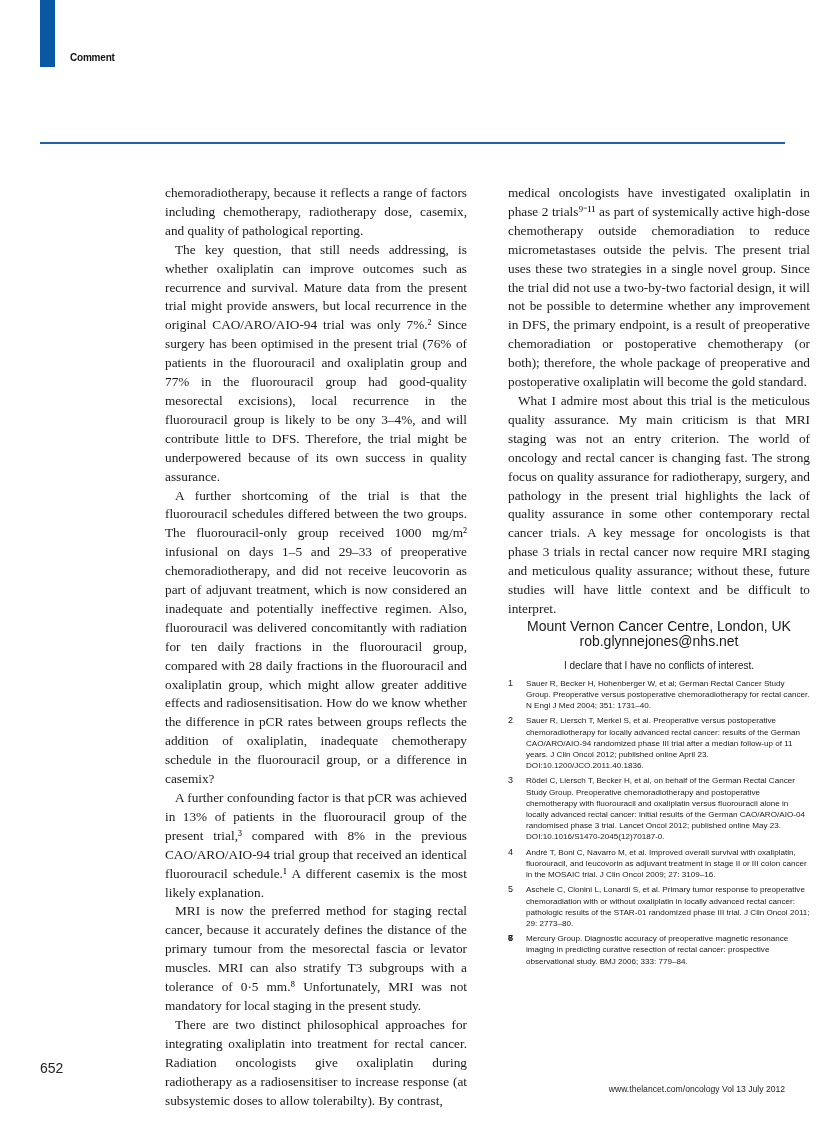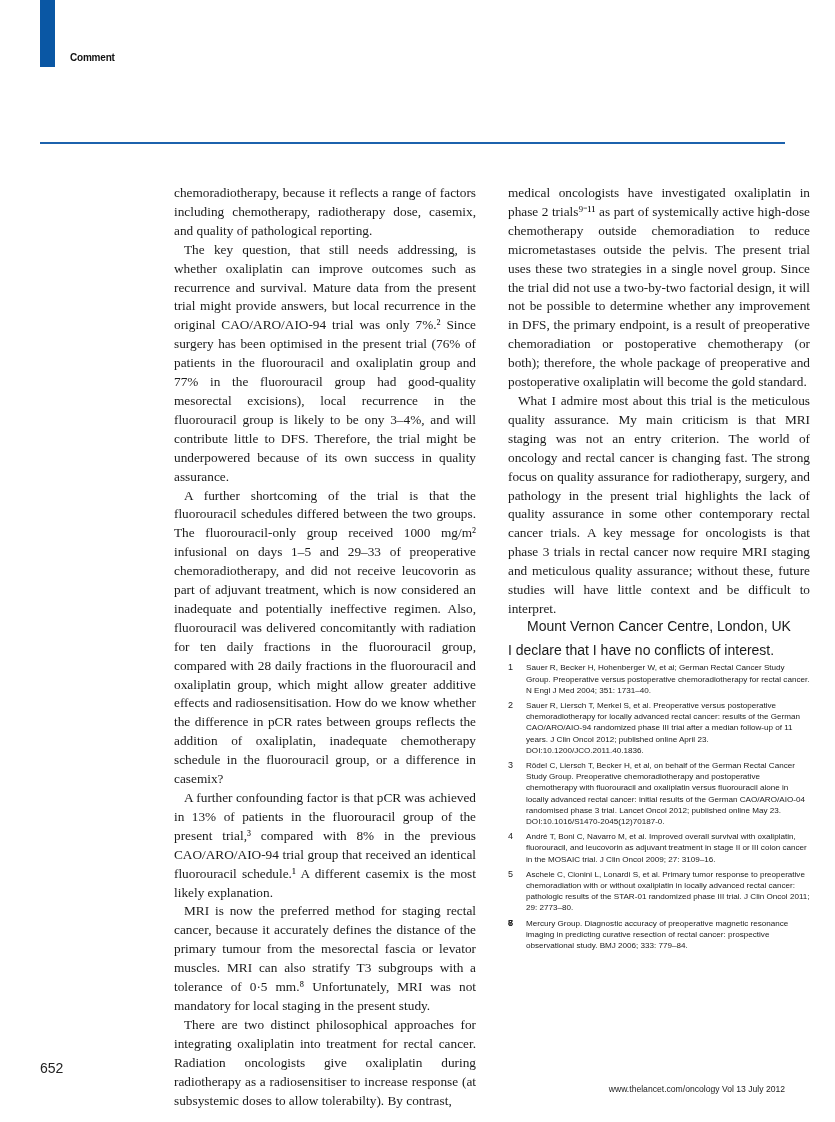--- a/index.html
+++ b/index.html
@@ -3,25 +3,25 @@
 <meta charset="utf-8">
 <style>
   html,body{margin:0;padding:0;background:#fff;}
   body{width:835px;height:1122px;position:relative;overflow:hidden;font-family:"Liberation Sans",sans-serif;color:#1a1a1a;}
   .bluebar{position:absolute;left:40px;top:0;width:15px;height:67px;background:#0a57a4;}
   .section{position:absolute;left:70px;top:52px;font-size:10px;font-weight:bold;color:#111;letter-spacing:-0.2px;}
   .rule{position:absolute;left:40px;top:142px;width:745px;height:2px;background:#1c62ad;}
   .col{position:absolute;top:184px;font-family:"Liberation Serif",serif;font-size:13.3px;line-height:18.9px;text-align:justify;color:#1a1a1a;}
   .col p{margin:0;text-indent:0;}
   .col p.ind{text-indent:10px;}
-  .left{left:165px;width:302px;margin-left:9px;}
+  .left{left:165px;width:302px;}
   .right{left:508px;width:302px;}
   .author{margin-top:21px !important;font-style:italic;font-family:"Liberation Sans",sans-serif;font-size:11.3px;line-height:16px;}
   .affil,.email{font-family:"Liberation Sans",sans-serif;font-size:14px;line-height:15.5px;text-align:center;}
-  .coi{font-family:"Liberation Sans",sans-serif;font-size:14px;line-height:12px;margin-top:10px !important;text-align:left;}
+  .coi{font-family:"Liberation Sans",sans-serif;font-size:10px;line-height:12px;margin-top:10px !important;text-align:center;}
   .refs{list-style:none;margin:6px 0 0 0;padding:0;font-family:"Liberation Sans",sans-serif;font-size:8.1px;line-height:11.2px;text-align:left;}
   .refs li{position:relative;padding-left:18px;margin-bottom:4px;}
   .refs .num{position:absolute;left:0;top:0;font-size:9px;}
   .footer-left{position:absolute;left:40px;top:1060px;font-size:14px;color:#222;}
   .footer-right{position:absolute;right:50px;top:1084px;font-size:8.6px;color:#222;text-align:right;}
 </style>
 </head>
 <body>
 
 <div class="bluebar"></div>
@@ -34,20 +34,21 @@
   <p class="ind">A further shortcoming of the trial is that the fluorouracil schedules differed between the two groups. The fluorouracil-only group received 1000 mg/m² infusional on days 1–5 and 29–33 of preoperative chemoradiotherapy, and did not receive leucovorin as part of adjuvant treatment, which is now considered an inadequate and potentially ineffective regimen. Also, fluorouracil was delivered concomitantly with radiation for ten daily fractions in the fluorouracil group, compared with 28 daily fractions in the fluorouracil and oxaliplatin group, which might allow greater additive effects and radiosensitisation. How do we know whether the difference in pCR rates between groups reflects the addition of oxaliplatin, inadequate chemotherapy schedule in the fluorouracil group, or a difference in casemix?</p>
   <p class="ind">A further confounding factor is that pCR was achieved in 13% of patients in the fluorouracil group of the present trial,³ compared with 8% in the previous CAO/ARO/AIO-94 trial group that received an identical fluorouracil schedule.¹ A different casemix is the most likely explanation.</p>
   <p class="ind">MRI is now the preferred method for staging rectal cancer, because it accurately defines the distance of the primary tumour from the mesorectal fascia or levator muscles. MRI can also stratify T3 subgroups with a tolerance of 0·5 mm.⁸ Unfortunately, MRI was not mandatory for local staging in the present study.</p>
   <p class="ind">There are two distinct philosophical approaches for integrating oxaliplatin into treatment for rectal cancer. Radiation oncologists give oxaliplatin during radiotherapy as a radiosensitiser to increase response (at subsystemic doses to allow tolerabilty). By contrast,</p>
 </div>
 
 <div class="col right">
   <p>medical oncologists have investigated oxaliplatin in phase 2 trials⁹⁻¹¹ as part of systemically active high-dose chemotherapy outside chemoradiation to reduce micrometastases outside the pelvis. The present trial uses these two strategies in a single novel group. Since the trial did not use a two-by-two factorial design, it will not be possible to determine whether any improvement in DFS, the primary endpoint, is a result of preoperative chemoradiation or postoperative chemotherapy (or both); therefore, the whole package of preoperative and postoperative oxaliplatin will become the gold standard.</p>
   <p class="ind">What I admire most about this trial is the meticulous quality assurance. My main criticism is that MRI staging was not an entry criterion. The world of oncology and rectal cancer is changing fast. The strong focus on quality assurance for radiotherapy, surgery, and pathology in the present trial highlights the lack of quality assurance in some other contemporary rectal cancer trials. A key message for oncologists is that phase 3 trials in rectal cancer now require MRI staging and meticulous quality assurance; without these, future studies will have little context and be difficult to interpret.</p>
   <p class="affil">Mount Vernon Cancer Centre, London, UK</p>
+  <p class="email">rob.glynnejones@nhs.net</p>
   <p class="coi">I declare that I have no conflicts of interest.</p>
   <ol class="refs">
     <li><span class="num">1</span><span>Sauer R, Becker H, Hohenberger W, et al; German Rectal Cancer Study Group. Preoperative versus postoperative chemoradiotherapy for rectal cancer. N Engl J Med 2004; 351: 1731–40.</span></li>
     <li><span class="num">2</span><span>Sauer R, Liersch T, Merkel S, et al. Preoperative versus postoperative chemoradiotherapy for locally advanced rectal cancer: results of the German CAO/ARO/AIO-94 randomized phase III trial after a median follow-up of 11 years. J Clin Oncol 2012; published online April 23. DOI:10.1200/JCO.2011.40.1836.</span></li>
     <li><span class="num">3</span><span>Rödel C, Liersch T, Becker H, et al, on behalf of the German Rectal Cancer Study Group. Preoperative chemoradiotherapy and postoperative chemotherapy with fluorouracil and oxaliplatin versus fluorouracil alone in locally advanced rectal cancer: initial results of the German CAO/ARO/AIO-04 randomised phase 3 trial. Lancet Oncol 2012; published online May 23. DOI:10.1016/S1470-2045(12)70187-0.</span></li>
     <li><span class="num">4</span><span>André T, Boni C, Navarro M, et al. Improved overall survival with oxaliplatin, fluorouracil, and leucovorin as adjuvant treatment in stage II or III colon cancer in the MOSAIC trial. J Clin Oncol 2009; 27: 3109–16.</span></li>
     <li><span class="num">5</span><span>Aschele C, Cionini L, Lonardi S, et al. Primary tumor response to preoperative chemoradiation with or without oxaliplatin in locally advanced rectal cancer: pathologic results of the STAR-01 randomized phase III trial. J Clin Oncol 2011; 29: 2773–80.</span></li>
     <li><span class="num">6</span></li>
     <li><span class="num">7</span></li>
     <li><span class="num">8</span><span>Mercury Group. Diagnostic accuracy of preoperative magnetic resonance imaging in predicting curative resection of rectal cancer: prospective observational study. BMJ 2006; 333: 779–84.</span></li>

